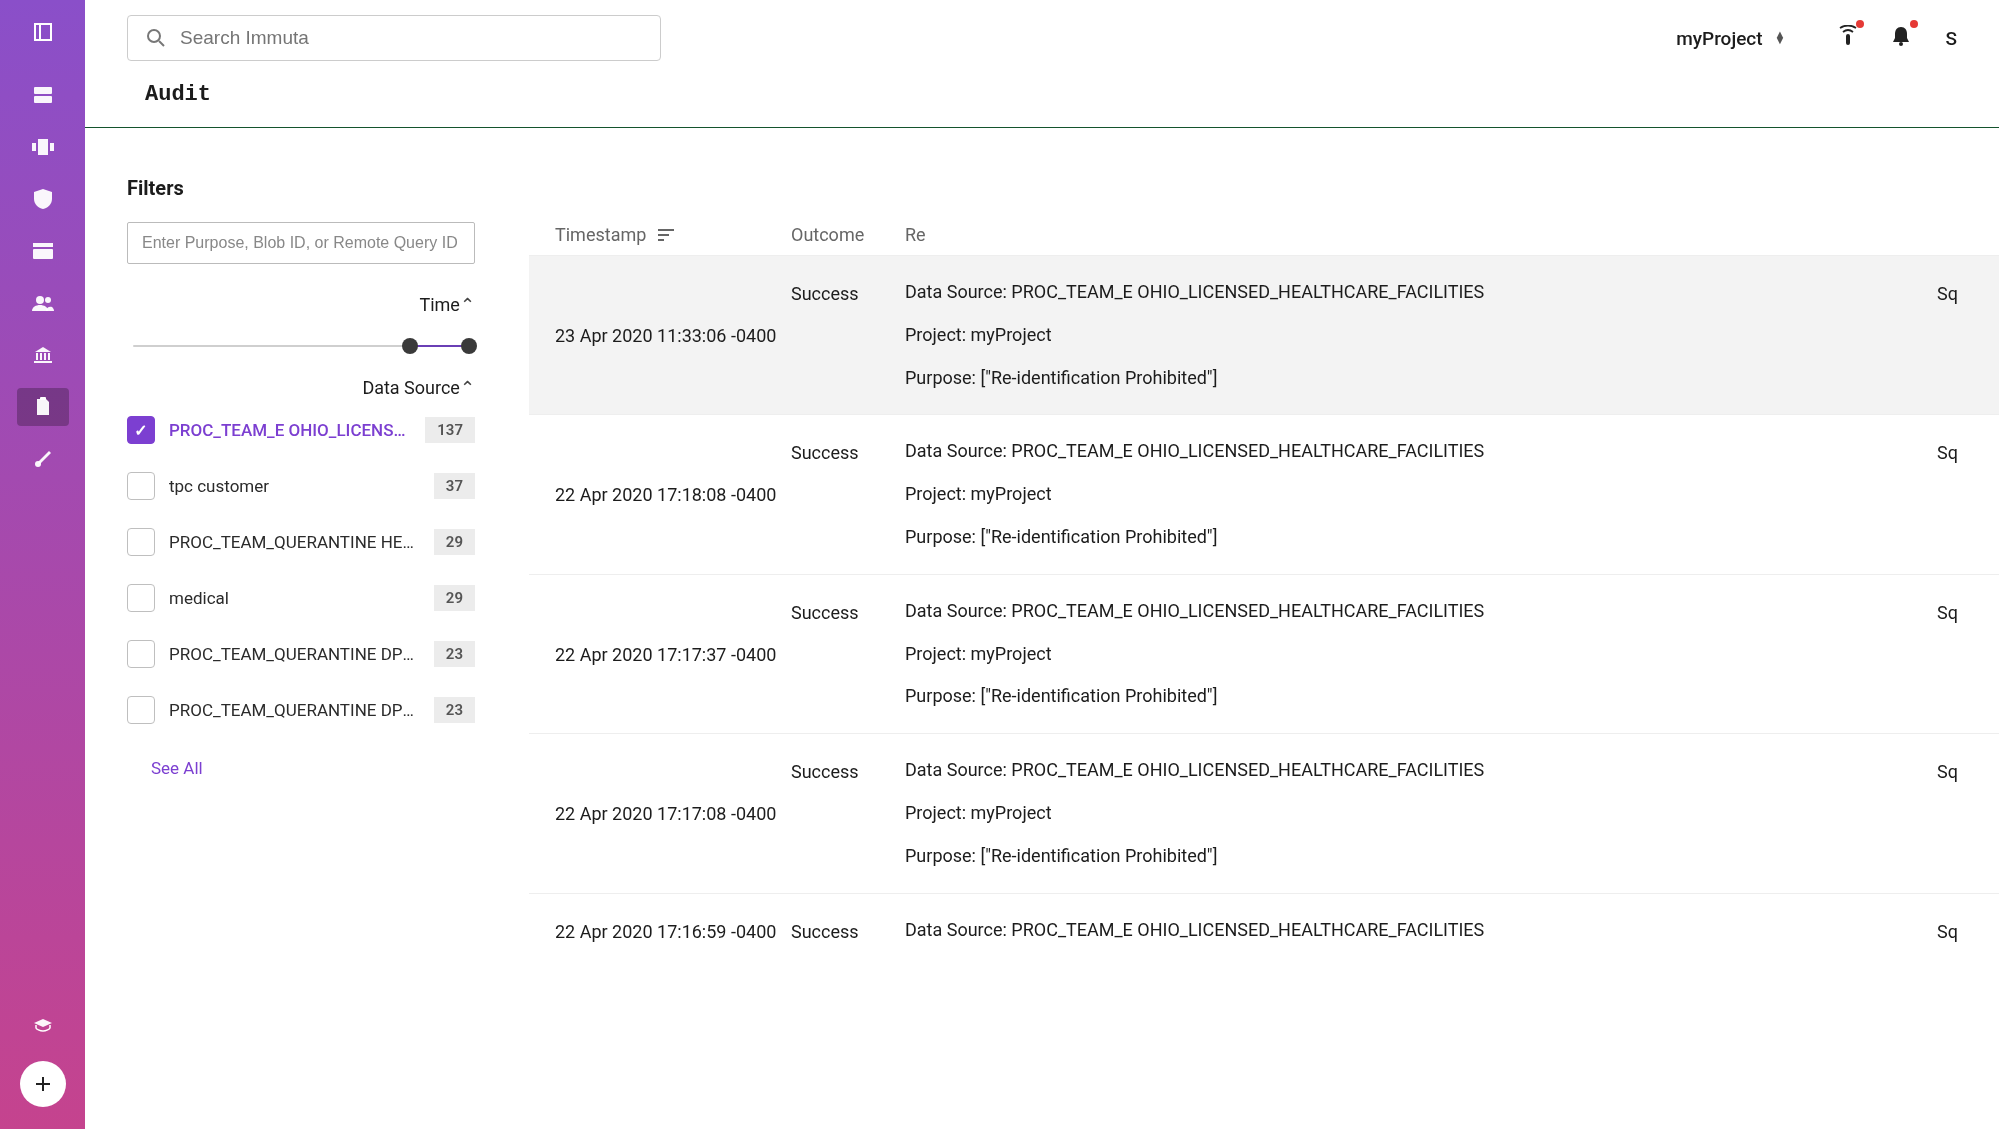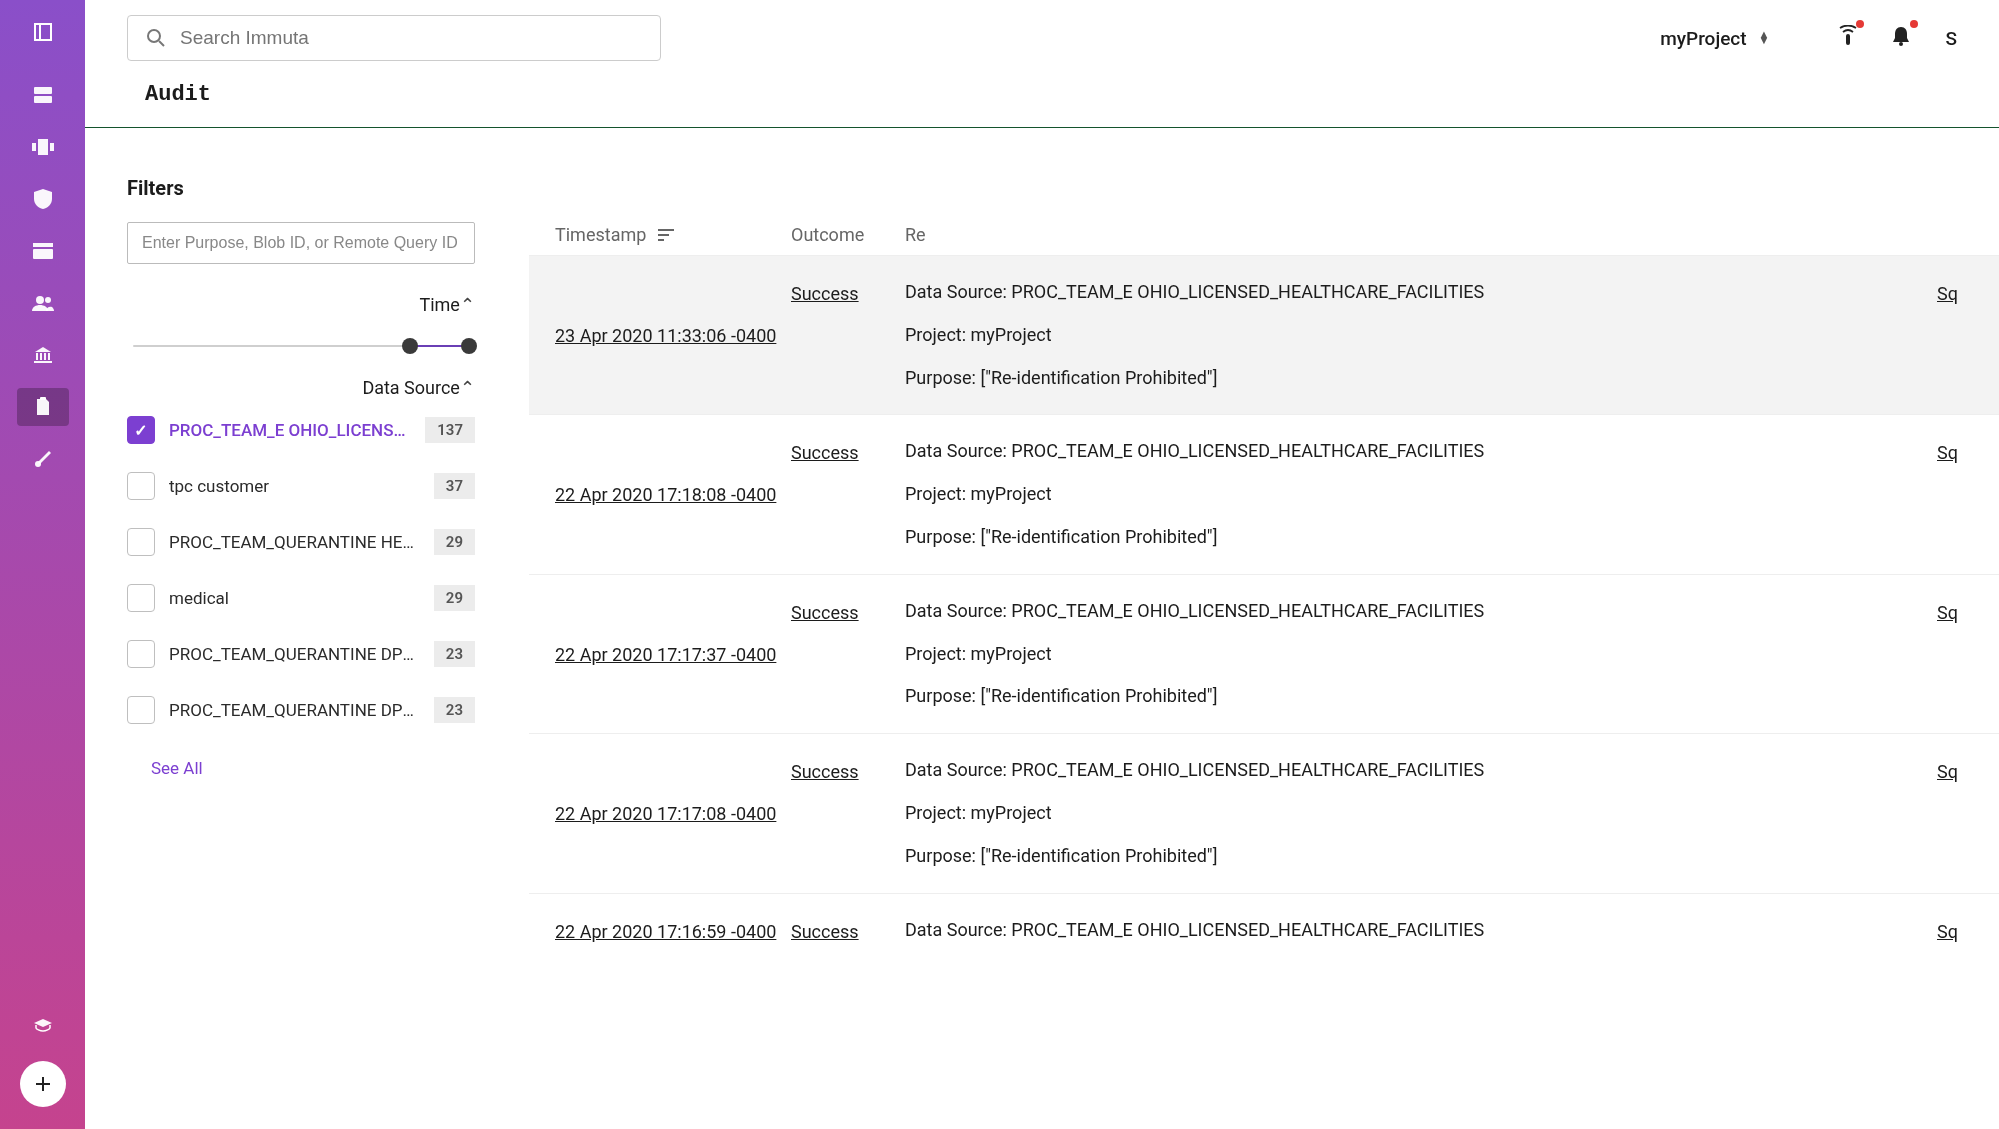--- a/index.html
+++ b/index.html
@@ -42,21 +42,21 @@
   width: 46px; height: 46px; border-radius: 50%;
   background: #fff; display:flex; align-items:center; justify-content:center;
   cursor:pointer; margin-top: 18px;
 }
 .grad-icon { fill: rgba(255,255,255,0.95); }
 
 
 .main { flex: 1; display:flex; flex-direction: column; overflow:hidden; }
 
 
-.topbar { height: 76px; display:flex; align-items:center; padding: 0 42px; gap: 40px; }
+.topbar { height: 76px; display:flex; align-items:center; padding: 0 42px; gap: 24px; }
 .search-box {
   display:flex; align-items:center; gap: 14px;
   border: 1px solid #ccc; border-radius: 4px;
   height: 46px; width: 534px; padding: 0 18px;
   color: #777;
 }
 .search-box input {
   border:none; outline:none; font-size: 19px; color:#555; background:transparent; flex:1;
 }
 .topbar .grow { flex:1; }
@@ -123,21 +123,21 @@
 .col-ts { width: 236px; display:flex; align-items:center; gap:12px;}
 .col-out { width: 114px; }
 .col-ctx { flex:1; }
 .col-re { width: 36px; text-align:left; }
 
 .row { display:flex; padding: 22px 26px; border-top:1px solid #eee; font-size:18px; line-height:1.6; }
 .row:first-child { border-top:1px solid #eee; }
 .row.hover { background:#f3f3f3; }
 .row .col-ctx p { margin-bottom: 14px; }
 .row .col-ctx p:last-child { margin-bottom: 0; }
-.row .col-ts, .row .col-out, .row .col-re { padding-top:2px;text-decoration:underline; }
+.row .col-ts, .row .col-out, .row .col-re { padding-top:2px; }
 
 </style>
 </head>
 <body>
 
 <div class="app">
 
   <div class="sidebar">
     <div class="logo">
       <svg width="20" height="20" viewBox="0 0 20 20">

